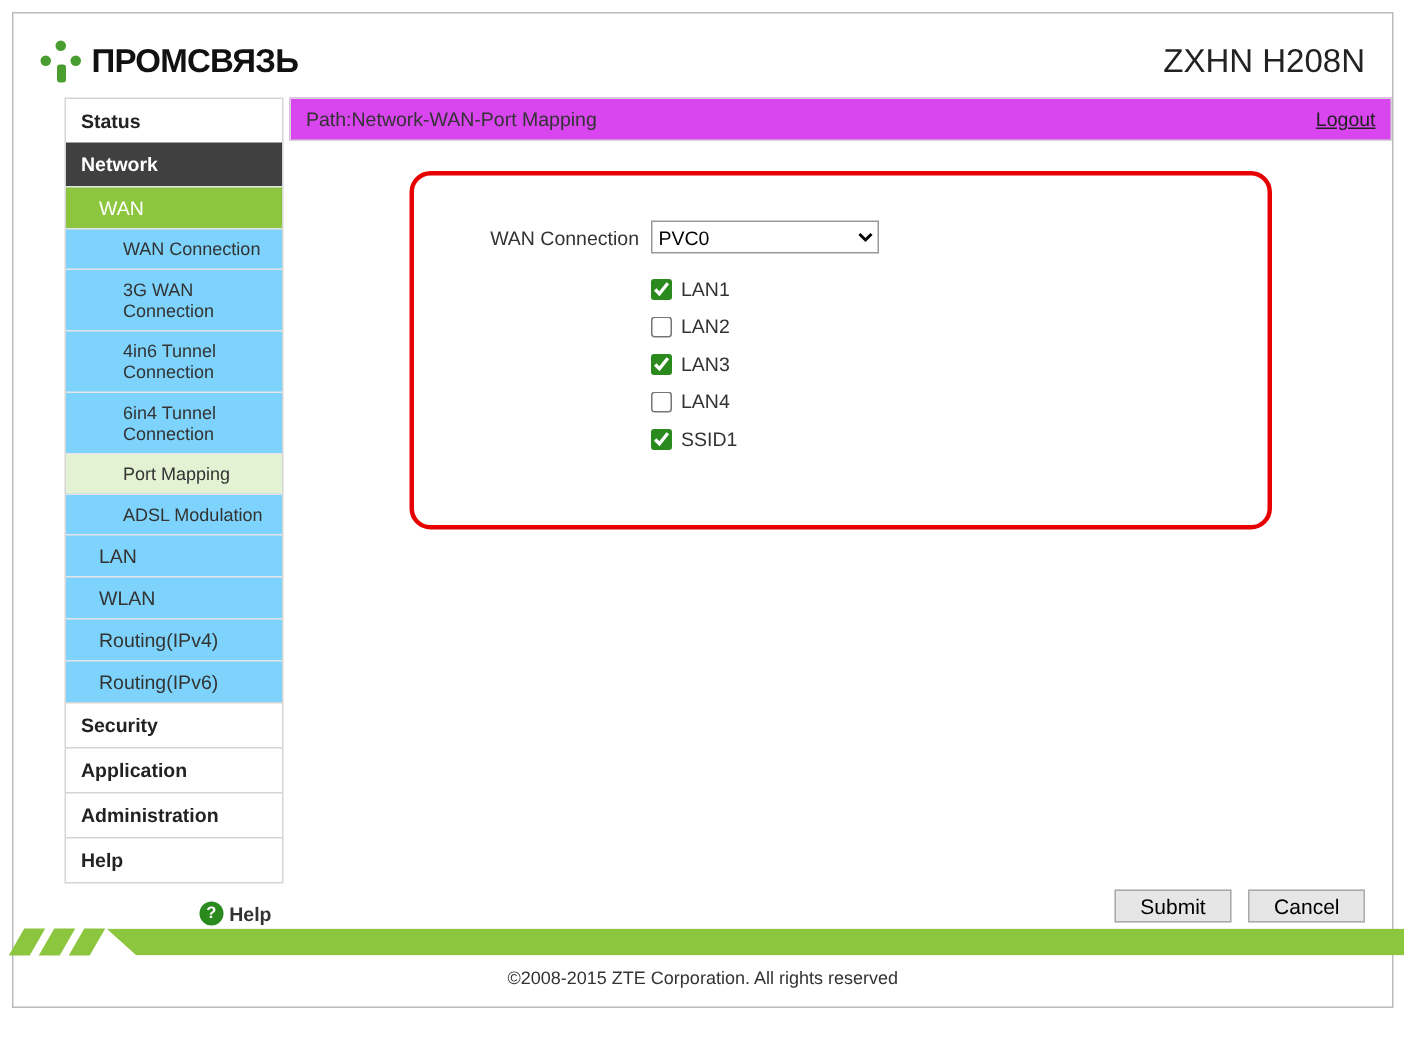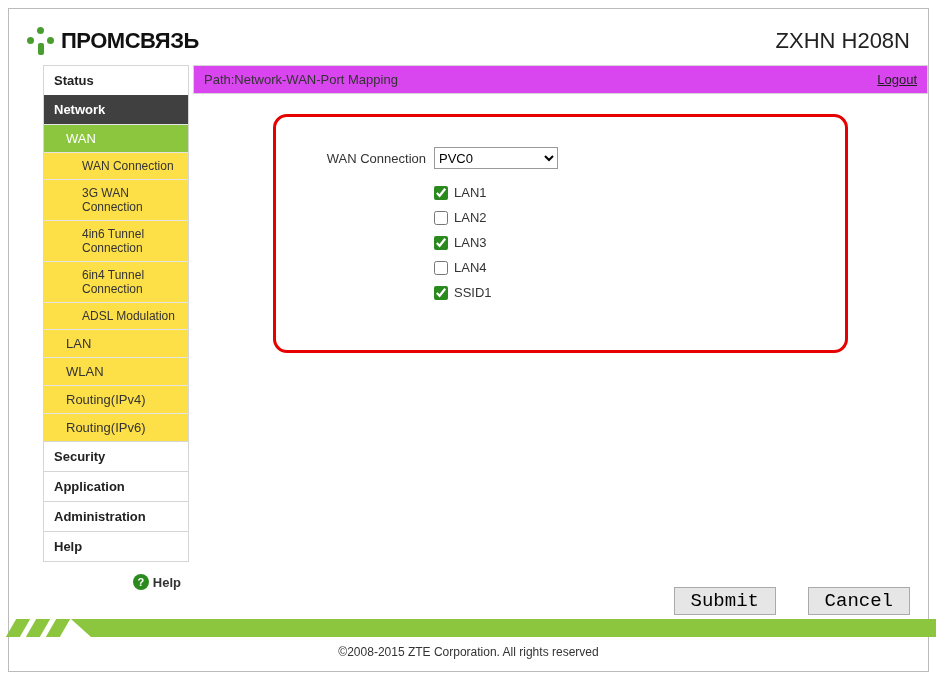--- a/index.html
+++ b/index.html
@@ -73,21 +73,21 @@
       cursor: pointer;
     }
     .nav-cat.active {
       background: #404040;
       color: #fff;
       border-top: none;
     }
     .nav-cat:first-child { border-top: none; }
 
     .nav-sub {
-      background: #fde047;
+      background: #7dd3fc;
     }
     .nav-sub-item {
       padding: 6px 10px 6px 22px;
       border-top: 1px solid #e5e5e5;
       cursor: pointer;
       font-size: 13px;
     }
     .nav-sub-item.level1 { }
     .nav-sub-item.active-l1 {
       background: #8cc63f;
@@ -136,21 +136,21 @@
       padding: 30px 20px 40px 20px;
     }
     .form-row {
       display: flex;
       align-items: center;
       gap: 8px;
       margin-bottom: 16px;
     }
     .form-label { flex: 0 0 130px; text-align: right; font-size: 13px; }
     .form-select {
-      width: 124px;
+      width: 152px;
       font-size: 13px;
       height: 22px;
       border: 1px solid #999;
       background: #fff;
     }
     .cb-col { margin-left: 138px; }
     .cb-row {
       display: flex; align-items: center; gap: 6px;
       margin-bottom: 10px;
       font-size: 13px;
@@ -184,25 +184,24 @@
       transform: skewX(-30deg);
     }
     .footer-buttons {
       position: absolute;
       right: 18px;
       bottom: 56px;
     }
     .footer-buttons button {
       background: #e6e6e6;
       border: 1px solid #aaa;
-      font-size: 19px;
+      font-size: 14px;
       padding: 2px 16px;
-      margin-left: 28px;
+      margin-left: 8px;
       cursor: pointer;
-      font-family: Liberation Mono, monospace;
     }
     .copyright {
       position: absolute;
       bottom: 12px;
       left: 0; right: 0;
       text-align: center;
       font-size: 12px;
     }
   </style>
 </head>
@@ -231,20 +230,21 @@
           <div class="nav-cat">Status</div>
           <div class="nav-cat active">Network</div>
 
           <div class="nav-sub">
             <div class="nav-sub-item level1 active-l1">WAN</div>
             <div class="nav-subsub">
               <div class="nav-sub-item">WAN Connection</div>
               <div class="nav-sub-item">3G WAN Connection</div>
               <div class="nav-sub-item">4in6 Tunnel Connection</div>
               <div class="nav-sub-item">6in4 Tunnel Connection</div>
+              <div class="nav-sub-item selected">Port Mapping</div>
               <div class="nav-sub-item">ADSL Modulation</div>
             </div>
             <div class="nav-sub-item level1">LAN</div>
             <div class="nav-sub-item level1">WLAN</div>
             <div class="nav-sub-item level1">Routing(IPv4)</div>
             <div class="nav-sub-item level1">Routing(IPv6)</div>
           </div>
 
           <div class="nav-cat">Security</div>
           <div class="nav-cat">Application</div>

